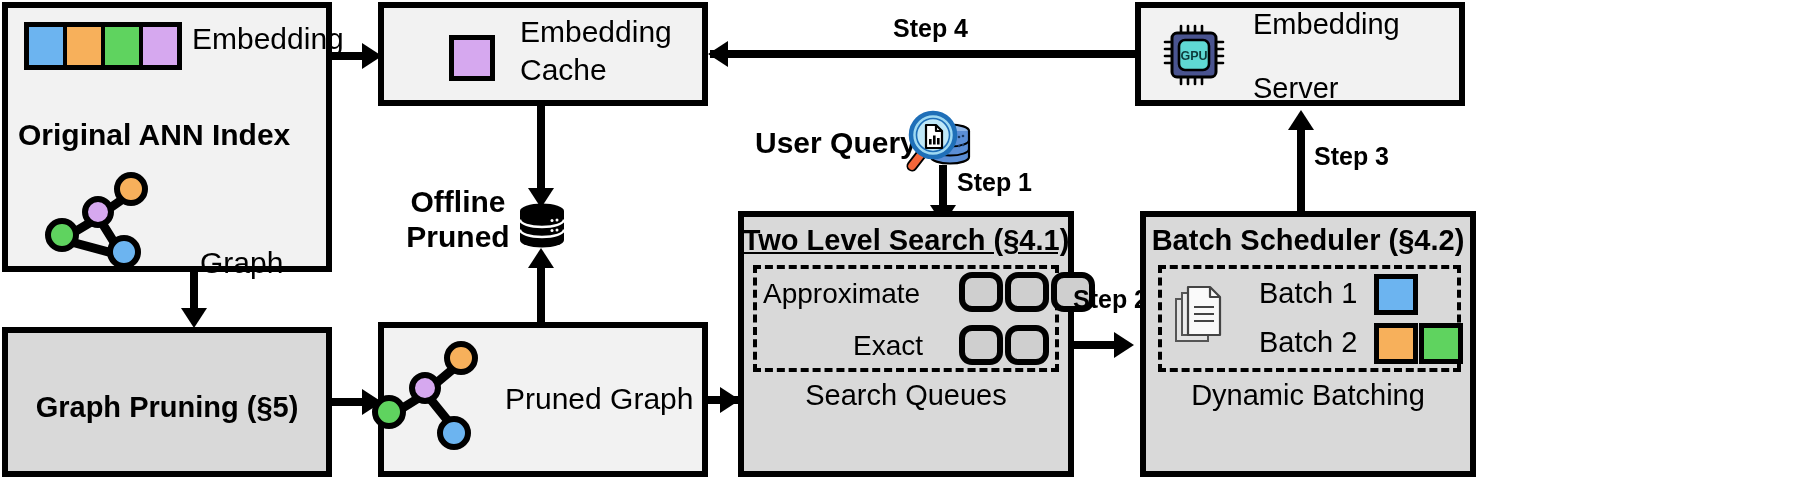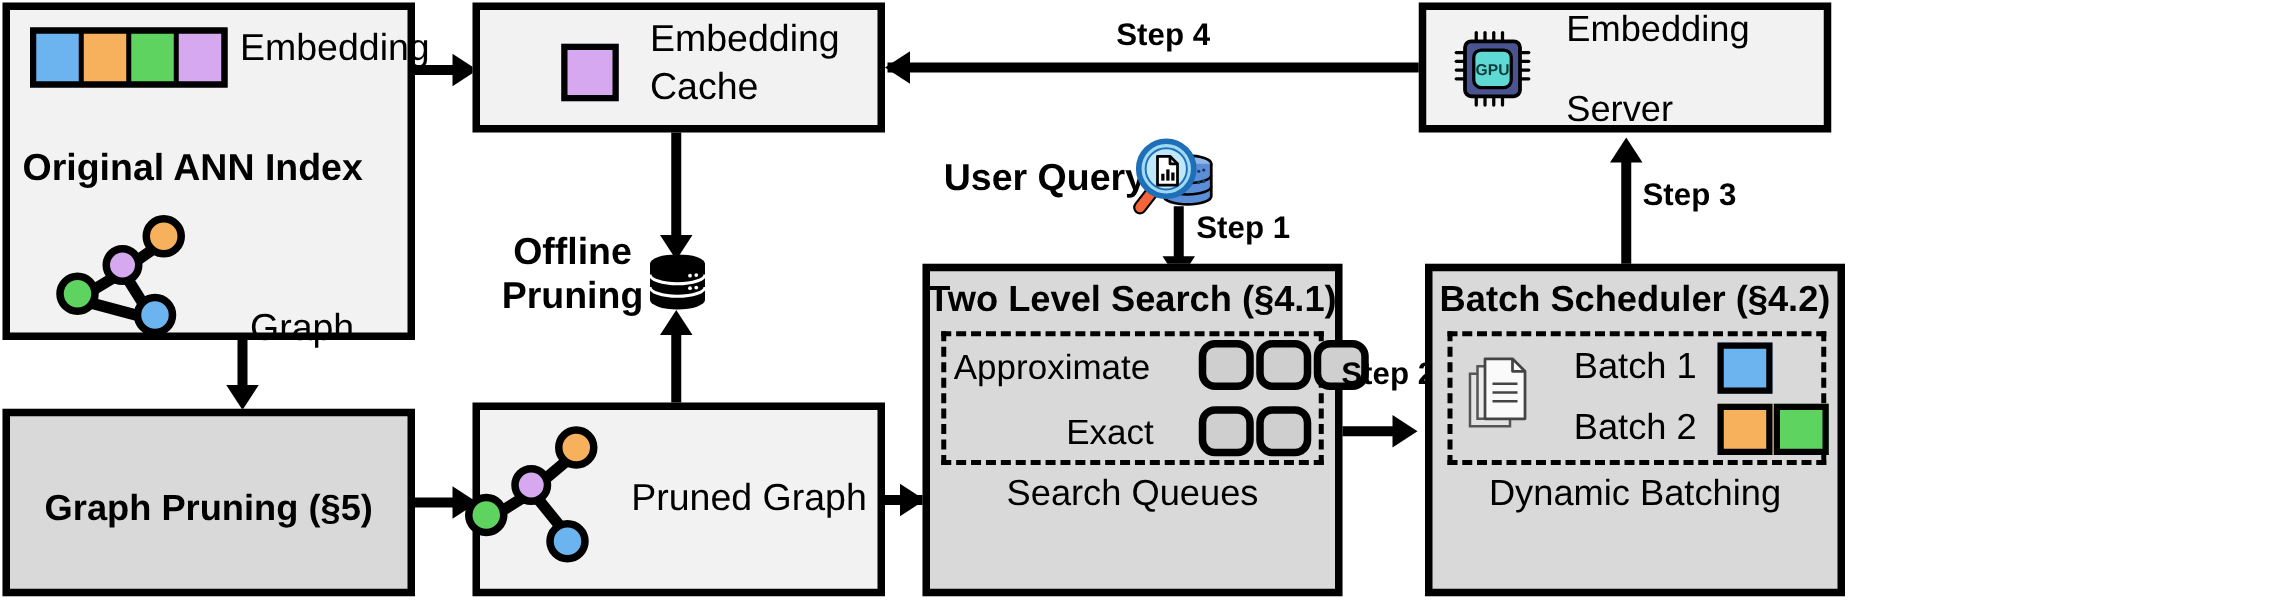--- a/index.html
+++ b/index.html
@@ -146,21 +146,21 @@
   <div class="box" style="left:378px; top:2px; width:330px; height:104px;">
   </div>
   <div class="swatch" style="left:449px; top:35px; width:46px; height:46px; background:#d6a8ef;"></div>
   <div class="lbl" style="left:520px; top:15px; font-size:30px;">Embedding</div>
   <div class="lbl" style="left:520px; top:53px; font-size:30px;">Cache</div>
 
   <div class="vline" style="left:537px; top:106px; width:8px; height:86px;"></div>
   <div class="arrowhead ah-down" style="left:528px; top:188px;"></div>
 
   <div class="lbl center" style="left:398px; top:185px; width:120px; font-size:30px; font-weight:bold;">Offline</div>
-  <div class="lbl center" style="left:398px; top:220px; width:120px; font-size:30px; font-weight:bold;">Pruning</div>
+  <div class="lbl center" style="left:398px; top:220px; width:120px; font-size:30px; font-weight:bold;">Pruned</div>
 
   <div class="db" style="left:519px; top:203px; width:46px; height:45px;">
     <svg width="46" height="45" viewBox="0 0 46 45">
       <ellipse cx="23" cy="8" rx="22" ry="7.5" fill="#000"></ellipse>
       <rect x="1" y="8" width="44" height="29" fill="#000"></rect>
       <ellipse cx="23" cy="37" rx="22" ry="7.5" fill="#000"></ellipse>
       <path d="M1 16.5 a22 7.5 0 0 0 44 0" fill="none" stroke="#fff" stroke-width="2.4"></path>
       <path d="M1 26.5 a22 7.5 0 0 0 44 0" fill="none" stroke="#fff" stroke-width="2.4"></path>
       <circle cx="33" cy="17.5" r="1.5" fill="#fff"></circle>
       <circle cx="38" cy="17" r="1.5" fill="#fff"></circle>
@@ -216,21 +216,21 @@
       <rect x="35" y="34" width="2.6" height="6.5" fill="#000"></rect>
     </svg>
   </div>
 
   <div class="vline" style="left:939px; top:165px; width:8px; height:46px;"></div>
   <div class="arrowhead ah-down" style="left:930px; top:205px;"></div>
   <div class="lbl bold" style="left:957px; top:168px; font-size:25px;">Step 1</div>
 
   <div class="box shaded" style="left:738px; top:211px; width:336px; height:266px;">
   </div>
-  <div class="lbl bold center" style="left:738px; top:224px; width:336px; font-size:29px;">Two Level Search (§4.1)</div>
+  <div class="lbl bold center" style="left:738px; top:224px; width:336px; font-size:29px;text-decoration:underline;">Two Level Search (§4.1)</div>
 
   <div class="dashed" style="left:753px; top:265px; width:306px; height:107px;"></div>
 
   <div class="lbl" style="left:763px; top:278px; font-size:28px;">Approximate</div>
   <div class="slot" style="left:959px; top:272px; width:44px; height:40px;"></div>
   <div class="slot" style="left:1005px; top:272px; width:44px; height:40px;"></div>
   <div class="slot" style="left:1051px; top:272px; width:44px; height:40px;"></div>
 
   <div class="lbl" style="left:853px; top:330px; font-size:28px;">Exact</div>
   <div class="slot" style="left:959px; top:325px; width:44px; height:40px;"></div>

